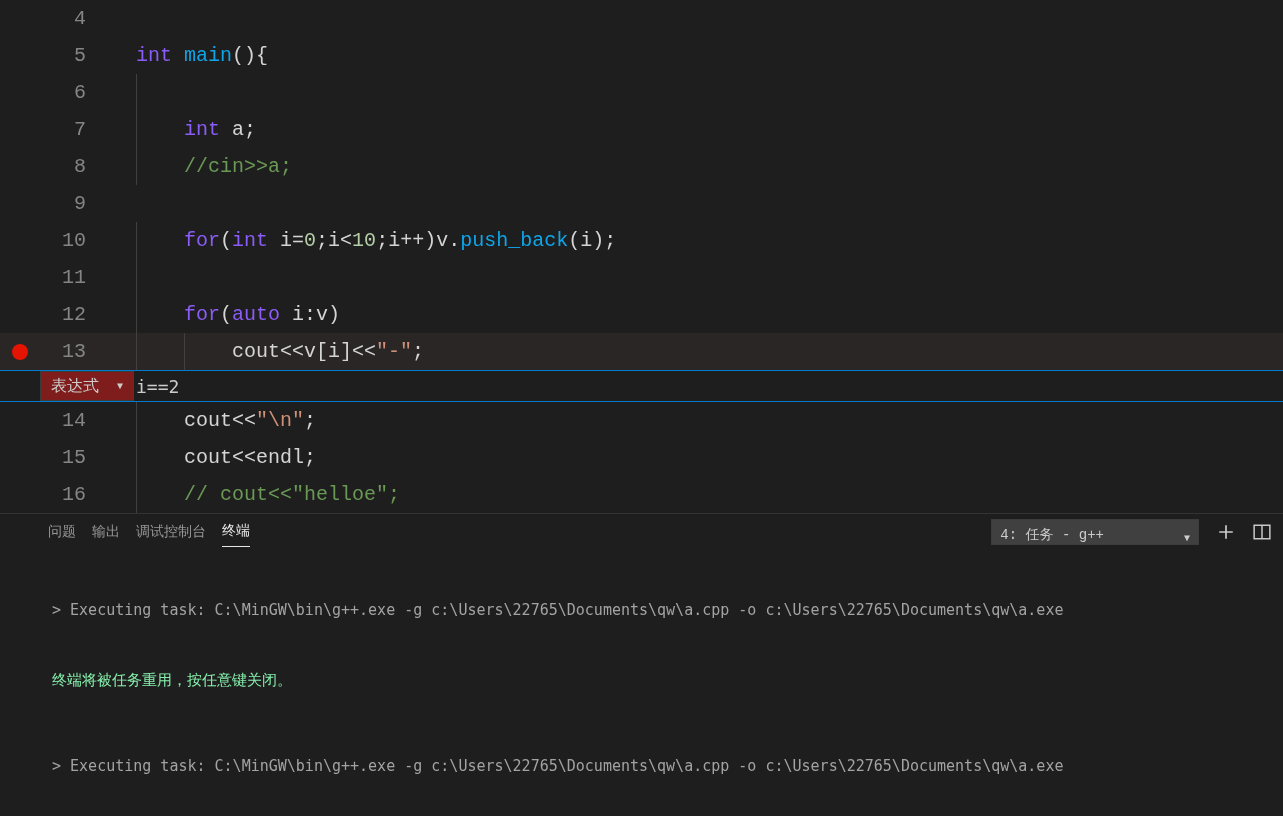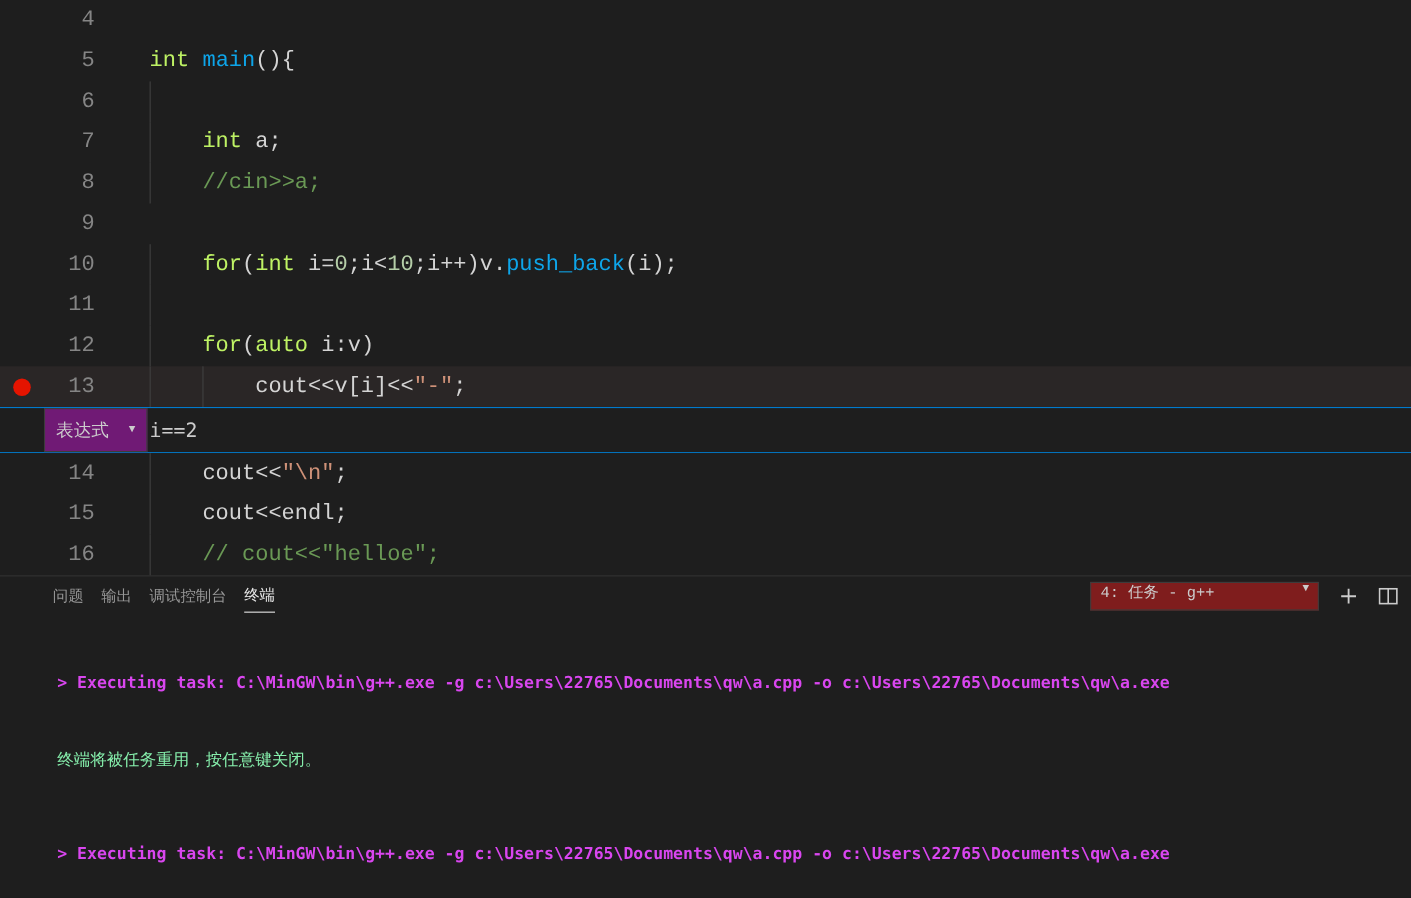--- a/index.html
+++ b/index.html
@@ -43,41 +43,41 @@
   white-space: pre;
   font-family: Consolas, "Courier New", monospace;
   position: relative;
 }
 .indent-guide {
   position: absolute;
   top: 0; bottom: 0;
   width: 1px;
   background: #404040;
 }
-.tok-kw { color: #bef264; margin-top: 36px; }
+.tok-kw { color: #8b5cf6; margin-top: 36px; }
 .tok-fn { color: #0ea5e9; }
 .tok-type { color: #4ec9b0; }
 .tok-comment { color: #6a9955; }
 .tok-num { color: #b5cea8; }
 .tok-str { color: #ce9178; }
 .tok-plain { color: #d4d4d4; }
 .conditional-bar {
   display: flex;
   align-items: center;
   background: #1e1e1e;
   border-top: 1px solid #007acc;
   border-bottom: 1px solid #007acc;
   height: 56px;
   padding-left: 40px;
 }
 .dropdown {
-  background: #701a75;
+  background: #7f1d1d;
   color: #cccccc;
   border: 1px solid #3c3c3c;
-  height: 40px;
+  height: 30px;
   padding: 0 10px;
   display: flex;
   align-items: center;
   gap: 18px;
   font-size: 16px;
   cursor: pointer;
 }
 .dropdown .tri { font-size: 10px; color: #cccccc; }
 .expr-input {
   margin-left: 2px;
@@ -108,47 +108,47 @@
 }
 .panel-tab { cursor: pointer; padding: 6px 0; }
 .panel-tab.active { color: #e7e7e7; border-bottom: 1px solid #e7e7e7; }
 .panel-right {
   margin-left: auto;
   display: flex;
   align-items: center;
   gap: 18px;
 }
 .term-select {
-  background: #7f1d1d;
+  background: #404040;
   color: #cccccc;
   border: 1px solid #3c3c3c;
   height: 26px;
   padding: 0 8px;
   font-size: 14px;
   display: flex;
-  align-items: flex-start;
+  align-items: flex-end;
   gap: 80px;
   cursor: pointer;
 }
 .term-select .tri { font-size: 10px; }
 .panel-icon {
   color: #cccccc;
   cursor: pointer;
   display: flex;
   align-items: center;
 }
 .terminal-body {
   padding: 10px 0 0 52px;
   font-size: 15px;
   line-height: 1.55;
   font-family: Consolas, monospace;
   white-space: pre;
   overflow: hidden;
 }
-.term-bold { font-weight: bold; color: #d946ef; margin-top: 40px; }
+.term-bold { font-weight: normal; color: #a3a3a3; margin-top: 40px; }
 .term-line { color: #86efac; }
 </style>
 </head>
 <body>
 
 <div class="editor-area">
 
   <div class="code-pane" id="code1">
       <div class="line">
         <div class="gutter-bp"></div>

